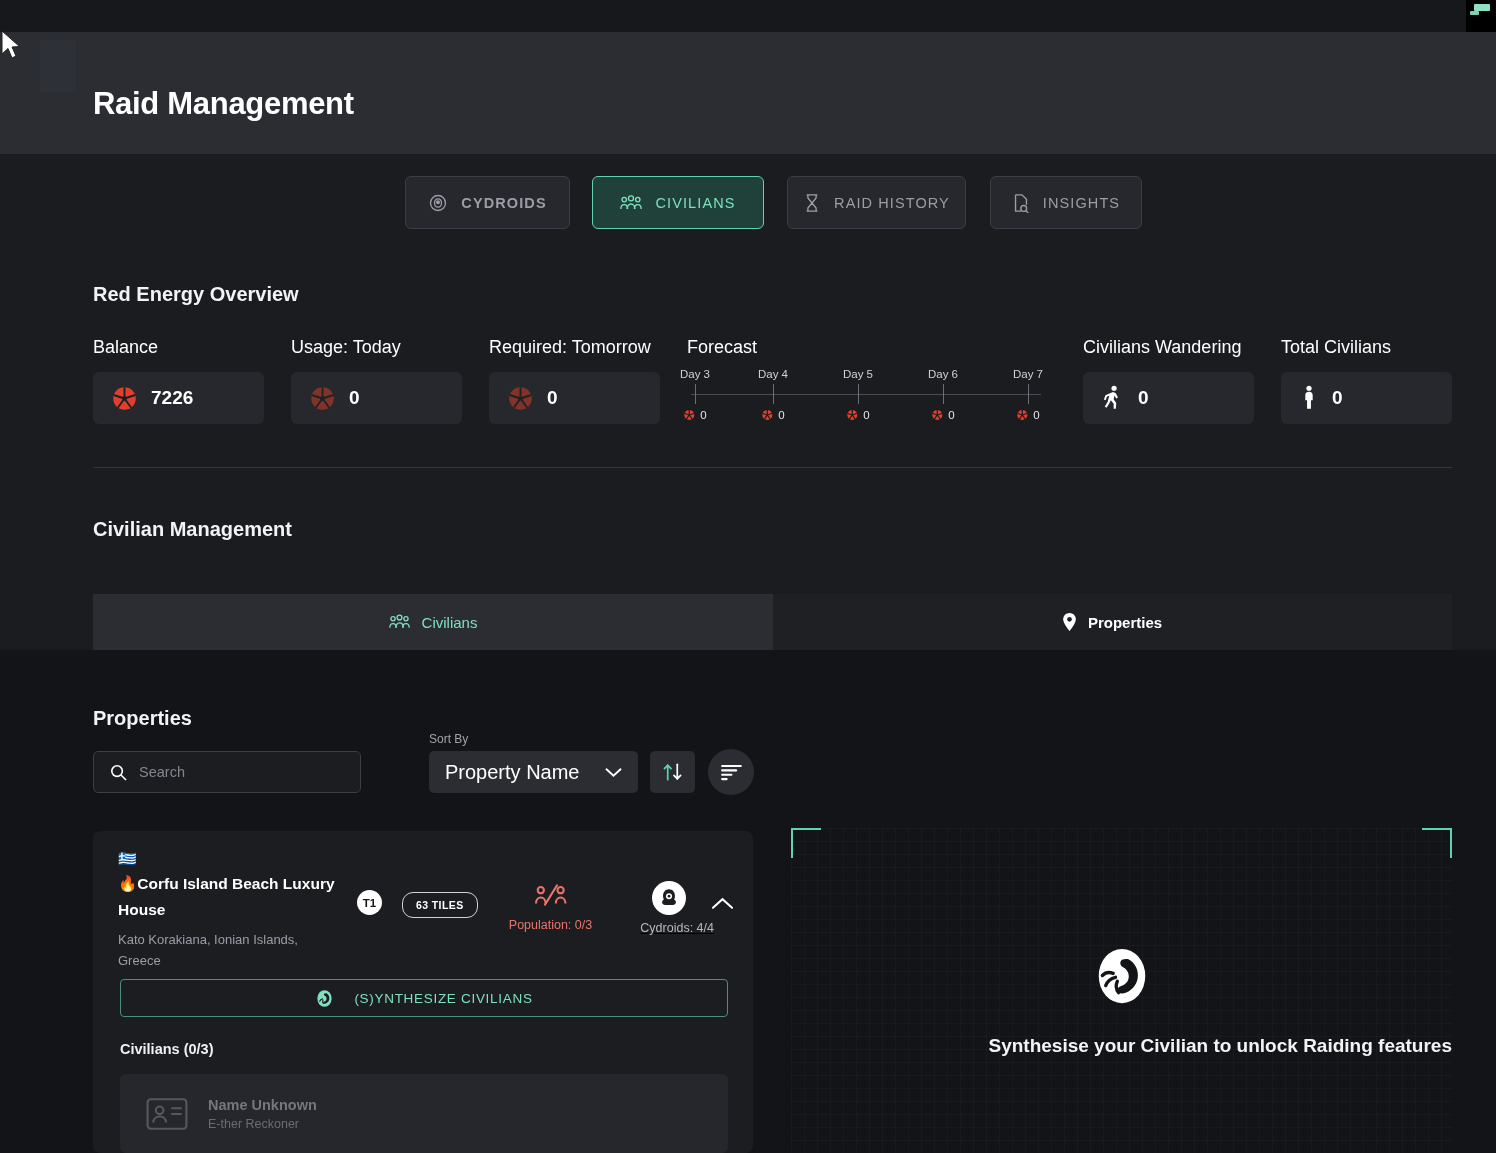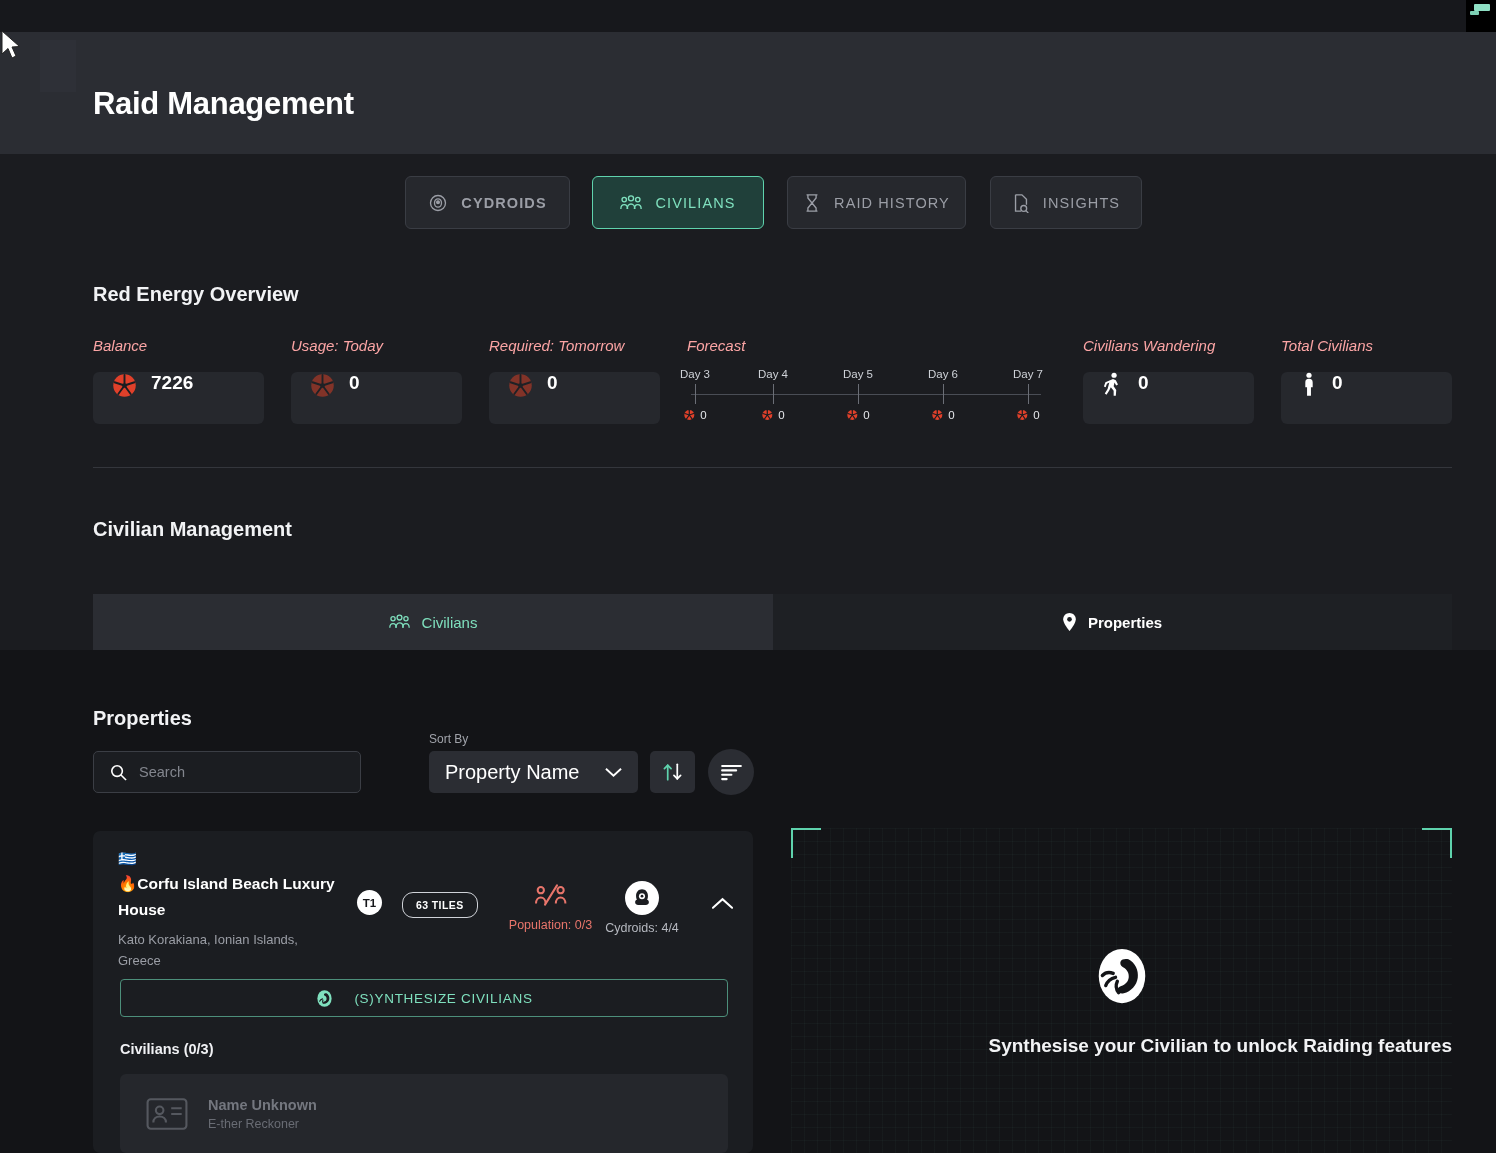--- a/index.html
+++ b/index.html
@@ -38,24 +38,24 @@
   .mtab.active { background:#20403a; border-color:#5fd3ad; color:#7fe0be; }
   .mtab svg { display:block; }
   #mtab0 { left:405px; width:165px;font-weight:bold; }
   #mtab1 { left:592px; width:172px; }
   #mtab2 { left:787px; width:179px; }
   #mtab3 { left:990px; width:152px; }
 
   
   .sect-title { position:absolute; font-size:20px; font-weight:bold; color:#f2f3f5; }
   #re-title { top:283px; left:93px; }
-  .stat-label { position:absolute; font-size:15px; color:#fca5a5;font-style:italic; }
+  .stat-label { position:absolute; font-size:18px; color:#ffffff; }
   .stat-box {
     position:absolute; height:52px; background:#26282d; border-radius:6px;
-    display:flex; gap:13px; padding-left:18px;
+    display:flex; align-items:center; gap:13px; padding-left:18px;
   }
   .stat-val { font-size:19px; font-weight:bold; color:#ffffff; }
 
   #lb0 { top:337px; left:93px; } #sb0 { top:372px; left:93px; width:171px; }
   #lb1 { top:337px; left:291px; } #sb1 { top:372px; left:291px; width:171px; }
   #lb2 { top:337px; left:489px; } #sb2 { top:372px; left:489px; width:171px; }
   #lb3 { top:337px; left:1083px; } #sb3 { top:372px; left:1083px; width:171px; }
   #lb4 { top:337px; left:1281px; } #sb4 { top:372px; left:1281px; width:171px; }
 
   
@@ -122,21 +122,21 @@
     background:#ffffff; color:#16171a; font-size:11.5px; font-weight:bold;
     display:flex; align-items:center; justify-content:center;
   }
   .tiles {
     position:absolute; top:61px; left:309px; height:22px; padding:12px 13px;
     border:1px solid #cfd2d8; border-radius:11px; color:#ffffff; font-size:10.5px;
     display:flex; align-items:center; letter-spacing:0.4px; font-weight:bold;
   }
   .popwrap { position:absolute; top:52px; left:410px; width:95px; text-align:center; }
   .popwrap .lbl { margin-top:7px; font-size:12.5px; color:#e8756b; white-space:nowrap; }
-  .cydwrap { position:absolute; top:50px; left:504px; width:90px; text-align:center; }
+  .cydwrap { position:absolute; top:50px; left:531px; width:90px; text-align:right;text-decoration:underline; }
   .cydwrap .circ {
     width:34px; height:34px; border-radius:50%; background:#ffffff; margin:0 auto;
     display:flex; align-items:center; justify-content:center;
   }
   .cydwrap .lbl { margin-top:6px; font-size:12.5px; color:#b6b9c0; white-space:nowrap; }
   .chev-btn { position:absolute; top:58px; left:615px; width:28px; height:28px;
               display:flex; align-items:center; justify-content:center; }
   .synth-btn {
     position:absolute; top:148px; left:27px; width:608px; height:38px;
     border:1px solid #4d8f7b; border-radius:4px; background:transparent;

